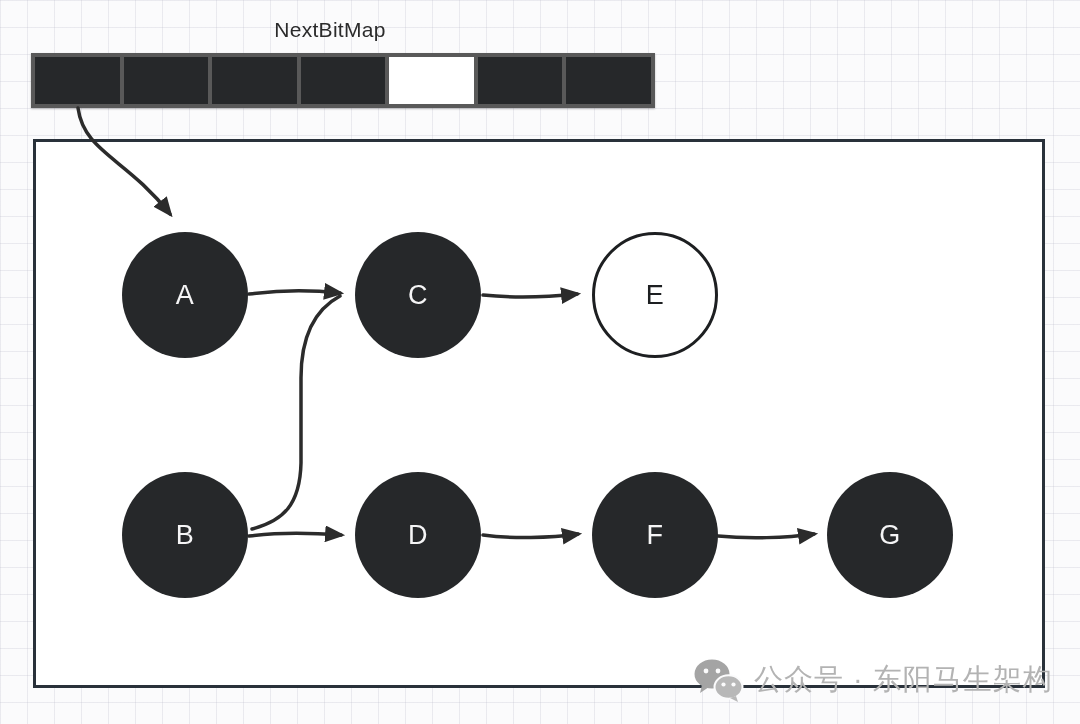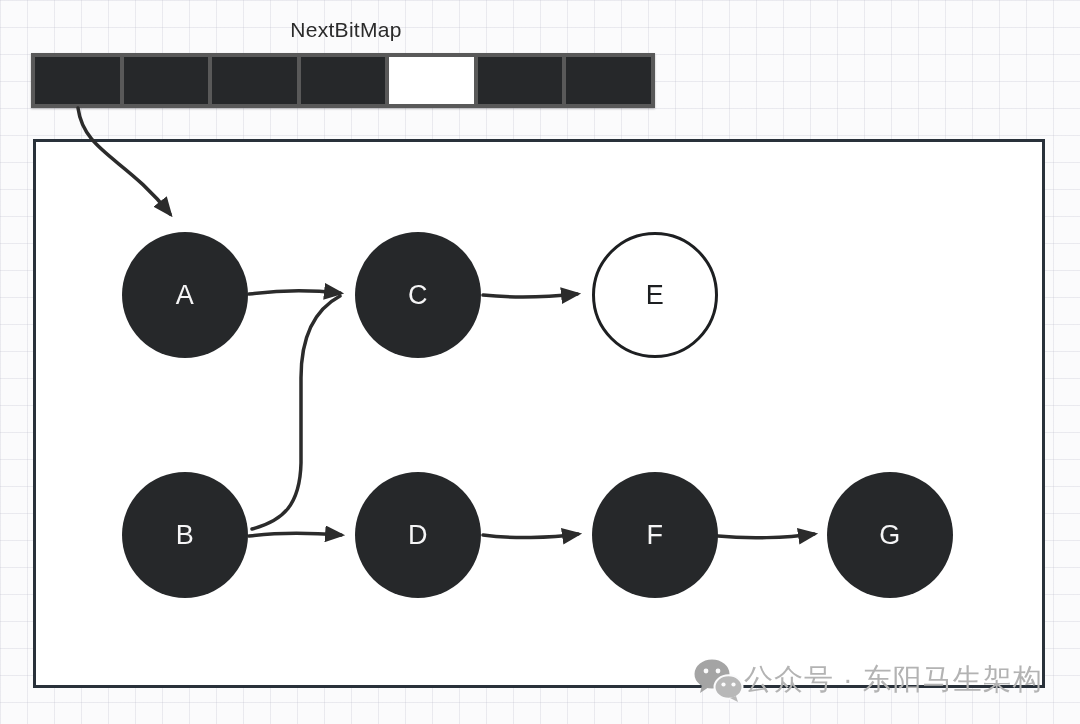--- a/index.html
+++ b/index.html
@@ -11,21 +11,21 @@
   .canvas{
     position:relative;width:1080px;height:724px;
     background-color:#fbfbfc;
     background-image:
       linear-gradient(to right, rgba(195,195,208,0.30) 1.5px, transparent 1.5px),
       linear-gradient(to bottom, rgba(195,195,208,0.30) 1.5px, transparent 1.5px);
     background-size:27px 27px;
     overflow:hidden;
   }
   .title{
-    position:absolute;left:240px;top:18px;width:212px;
+    position:absolute;left:224px;top:18px;width:212px;
     text-align:center;font-size:21px;color:#2b2b2b;letter-spacing:0.3px;
   }
   .bitmap-bar{
     position:absolute;left:31px;top:53px;width:624px;height:55px;
     box-sizing:border-box;background:#595959;
     display:flex;padding:4px;gap:4px;
     box-shadow:0 1px 2px rgba(0,0,0,0.25);
   }
   .bit-cell{flex:1 1 0;background:#26282a;}
   .bit-cell[data-state="empty"]{background:#ffffff;}
@@ -46,21 +46,21 @@
   }
   .node-a{left:122px;top:232px;}
   .node-c{left:355px;top:232px;}
   .node-e{left:592px;top:232px;}
   .node-b{left:122px;top:472px;}
   .node-d{left:355px;top:472px;}
   .node-f{left:592px;top:472px;}
   .node-g{left:827px;top:472px;}
   .watermark{
     position:absolute;left:692px;top:655px;height:50px;z-index:5;
-    display:flex;align-items:center;
+    display:flex;align-items:center;gap:10px;
     color:#b3b3b3;font-size:29px;letter-spacing:1px;white-space:nowrap;
   }
   .wm-icon{flex:0 0 auto;}
 </style>
 </head>
 <body>
 
 <div class="canvas">
 
   <div class="title">NextBitMap</div>

